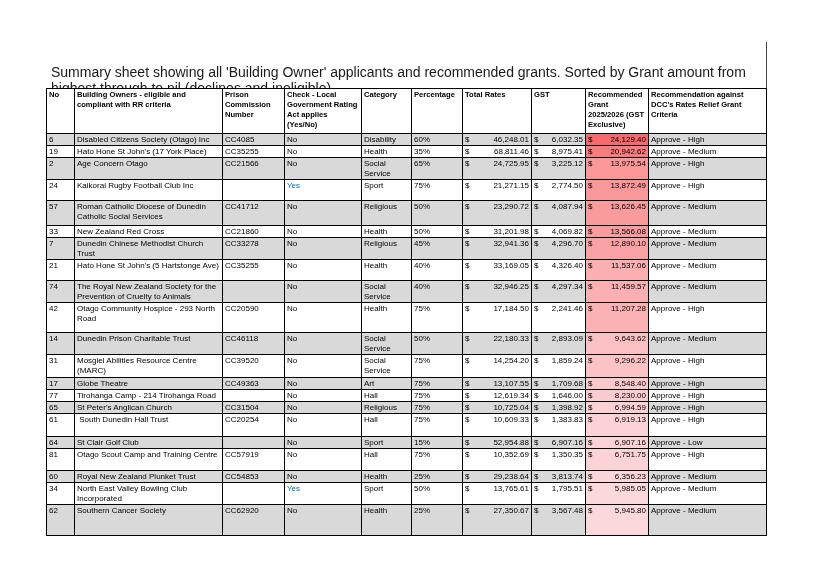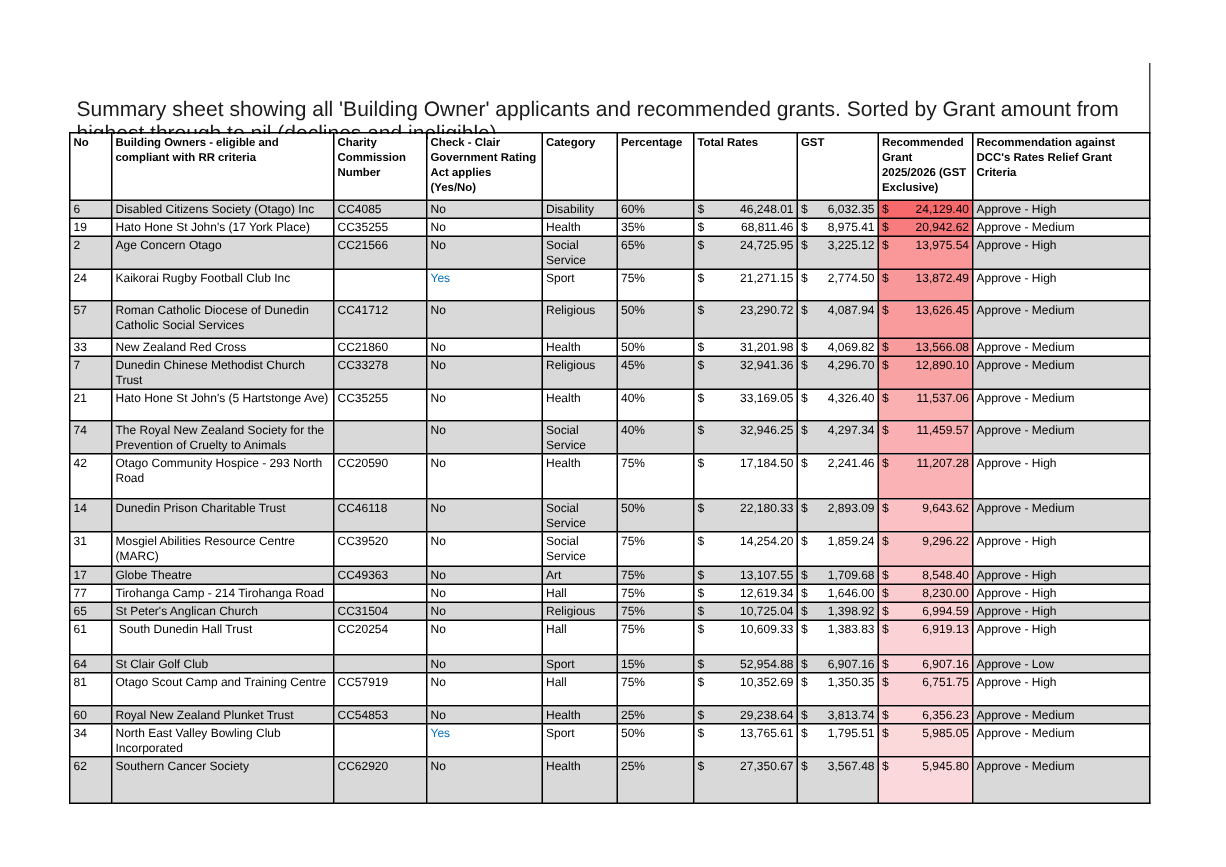--- a/index.html
+++ b/index.html
@@ -52,22 +52,22 @@
       <col style="width: 51px;">
       <col style="width: 69px;">
       <col style="width: 54px;">
       <col style="width: 63px;">
       <col style="width: 118px;">
     </colgroup>
   <thead>
     <tr id="header-row">
         <th>No</th>
         <th>Building Owners - eligible and compliant with RR criteria</th>
-        <th>Charity Commission Number</th>
-        <th>Check - Clair Government Rating Act applies (Yes/No)</th>
+        <th>Prison Commission Number</th>
+        <th>Check - Local Government Rating Act applies (Yes/No)</th>
         <th>Category</th>
         <th>Percentage</th>
         <th>Total Rates</th>
         <th>GST</th>
         <th>Recommended Grant 2025/2026 (GST Exclusive)</th>
         <th>Recommendation against DCC's Rates Relief Grant Criteria</th>
       </tr>
   </thead>
   <tbody id="body-rows">
       <tr class="shade" style="height: 12px;">

